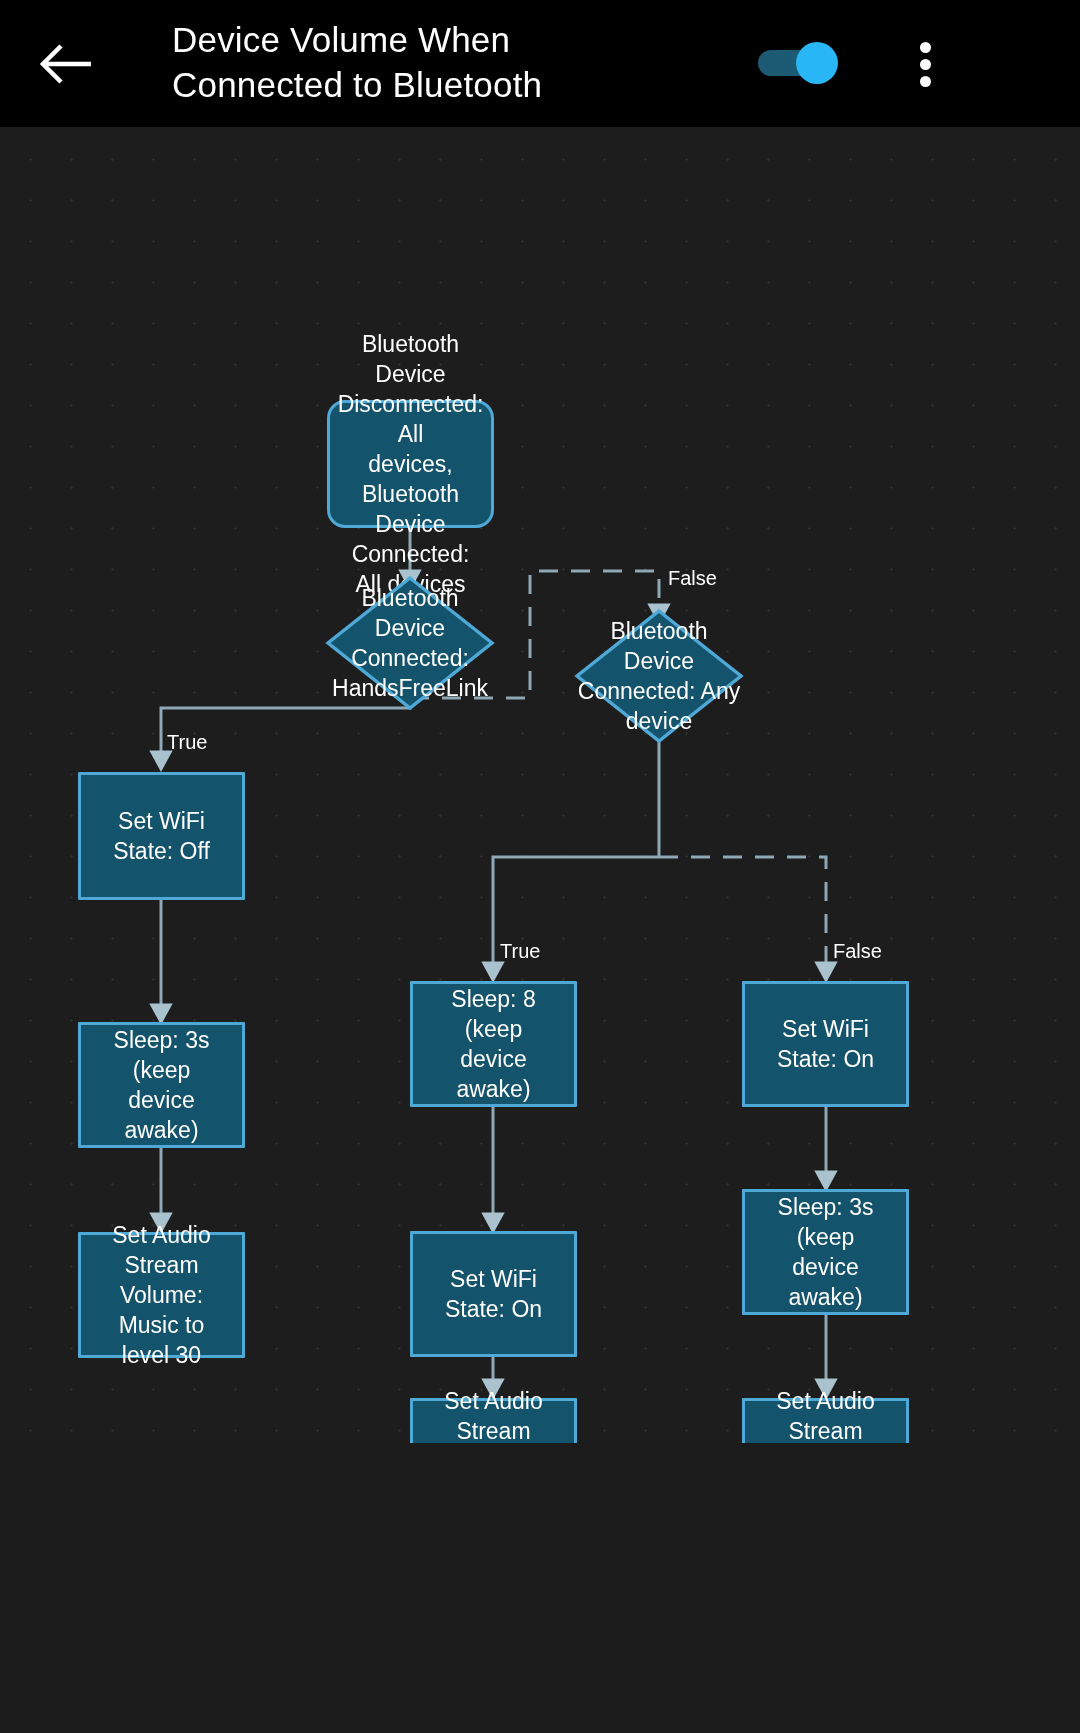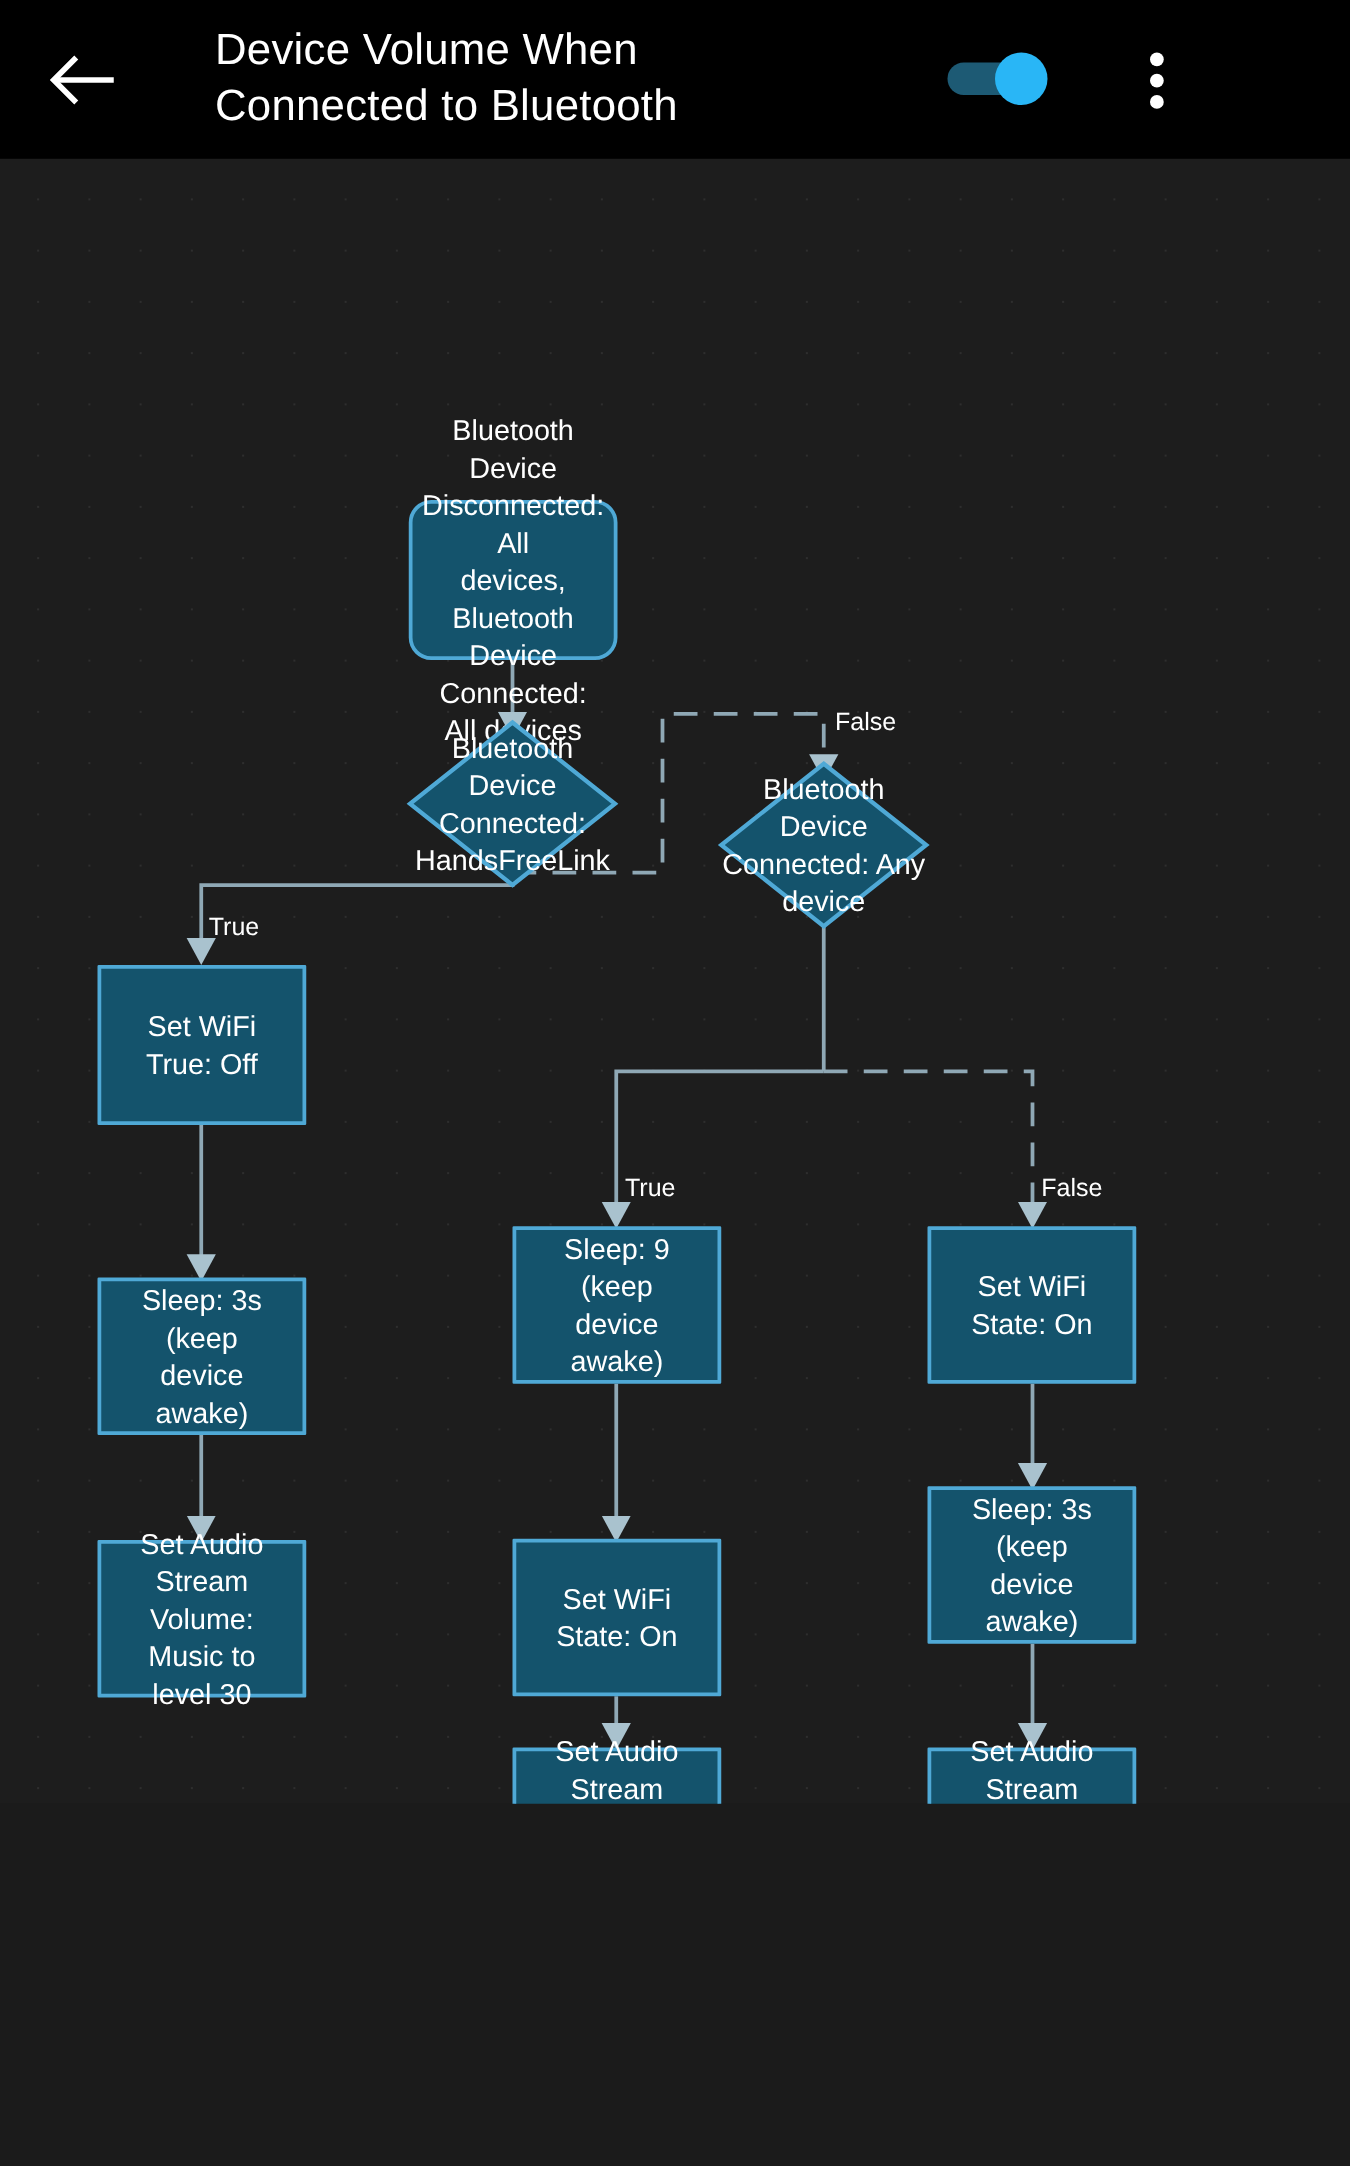--- a/index.html
+++ b/index.html
@@ -281,36 +281,36 @@
 Connected: Any
 device</span>
     </div>
 
     <div class="edge-label" style="left:668px; top:437px;">False</div>
     <div class="edge-label" style="left:167px; top:601px;">True</div>
     <div class="edge-label" style="left:500px; top:810px;">True</div>
     <div class="edge-label" style="left:833px; top:810px;">False</div>
 
     <div class="node action" style="left:78px; top:645px; width:167px; height:128px;">
-      <span class="node-text">Set WiFi True: Off</span>
+      <span class="node-text">Set WiFi State: Off</span>
     </div>
 
     <div class="node action" style="left:78px; top:895px; width:167px; height:126px;">
       <span class="node-text">Sleep: 3s (keep
 device awake)</span>
     </div>
 
     <div class="node action" style="left:78px; top:1105px; width:167px; height:126px;">
       <span class="node-text">Set Audio Stream
 Volume: Music to
 level 30</span>
     </div>
 
     <div class="node action" style="left:410px; top:854px; width:167px; height:126px;">
-      <span class="node-text">Sleep: 9 (keep
+      <span class="node-text">Sleep: 8 (keep
 device awake)</span>
     </div>
 
     <div class="node action" style="left:410px; top:1104px; width:167px; height:126px;">
       <span class="node-text">Set WiFi State: On</span>
     </div>
 
     <div class="node action" style="left:410px; top:1271px; width:167px; height:126px;">
       <span class="node-text">Set Audio Stream
 Volume: Music to

